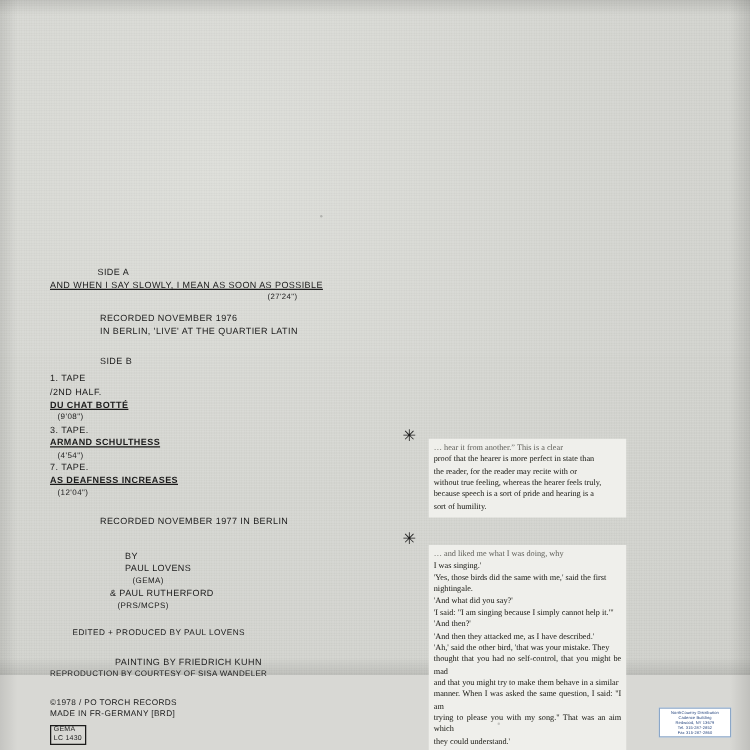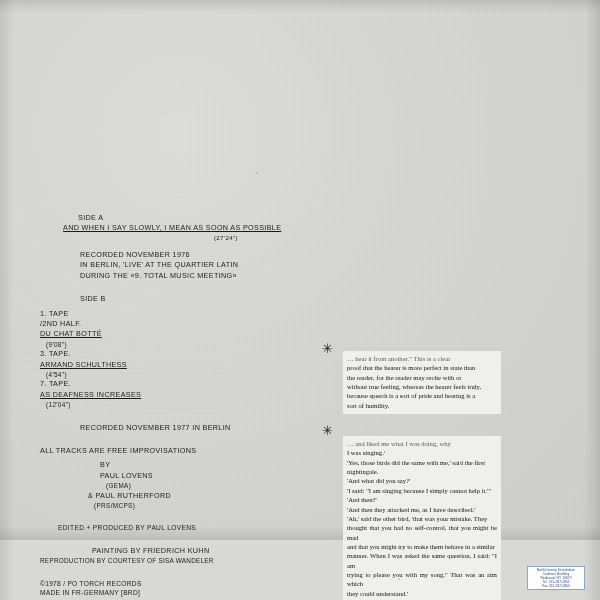--- a/index.html
+++ b/index.html
@@ -40,31 +40,31 @@
   #credits {
     position:absolute;
     left:40px; top:213px; width:250px;
     color:#1b1b1b;
     font-size:7.2px;
     line-height:1.45;
     letter-spacing:.35px;
     text-transform:uppercase;
   }
   .ln { white-space:nowrap; }
-  .ul { text-decoration:underline;margin-left:23px; }
+  .ul { text-decoration:underline; }
   .indentA { padding-left:38px; }
   .indentB { padding-left:40px; }
   .spacer4 { height:4px; }
   .spacer7 { height:7px; }
   .spacer13 { height:13px; }
   .dur { font-size:6.2px; }
   .right-dur { text-align:right; padding-right:52px; }
   .trackrow { display:flex;flex-direction:column; }
   .tk-no { width:44px; }
-  .tk-title { text-decoration:underline; }
+  .tk-title { text-decoration:underline;font-weight:bold; }
   .tk-dur { padding-left:6px; text-decoration:none; font-size:6.4px; }
 
   .copyline { font-size:6.6px; letter-spacing:.3px; }
   .reprod { font-size:6.4px; letter-spacing:.25px; }
 
   #gemabox {
     display:inline-block;
     border:1px solid #1b1b1b;
     padding:0px 2px;
     font-size:5.6px;
@@ -147,21 +147,20 @@
   <div id="credits">
 
     <div class="ln indentA">SIDE A</div>
     <div class="ln ul">AND WHEN I SAY SLOWLY, I MEAN AS SOON AS POSSIBLE</div>
     <div class="ln dur right-dur">(27'24")</div>
 
     <div class="spacer7"></div>
 
     <div class="ln indentB">RECORDED NOVEMBER 1976</div>
     <div class="ln indentB">IN BERLIN, 'LIVE' AT THE QUARTIER LATIN</div>
-    <div class="ln indentB">DURING THE «9. TOTAL MUSIC MEETING»</div>
 
     <div class="spacer13"></div>
 
     <div class="ln indentB">SIDE B</div>
 
     <div class="spacer4"></div>
 
     <div class="trackrow">
       <span class="tk-no">1. TAPE /2ND HALF.</span>
       <span class="tk-title">DU CHAT BOTTÉ</span>
@@ -177,21 +176,20 @@
       <span class="tk-title">AS DEAFNESS INCREASES</span>
       <span class="tk-dur">(12'04")</span>
     </div>
 
     <div class="spacer13"></div>
 
     <div class="ln indentB">RECORDED NOVEMBER 1977  IN BERLIN</div>
 
     <div class="spacer13"></div>
 
-    <div class="ln">ALL TRACKS ARE FREE IMPROVISATIONS</div>
 
     <div class="spacer4"></div>
 
     <div class="trackrow" style="padding-left:60px">
       <span style="padding-right:18px">BY</span>
       <span>PAUL LOVENS</span>
       <span class="tk-dur">(GEMA)</span>
     </div>
     <div class="trackrow" style="padding-left:48px">
       <span>&amp; PAUL RUTHERFORD</span>

